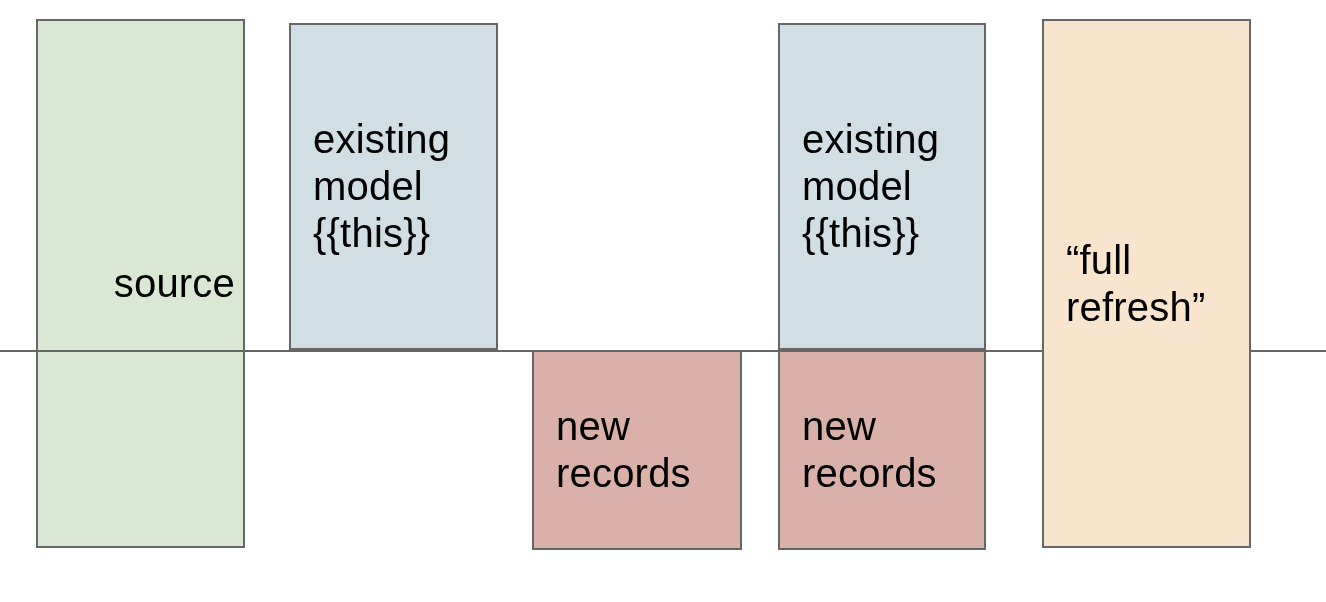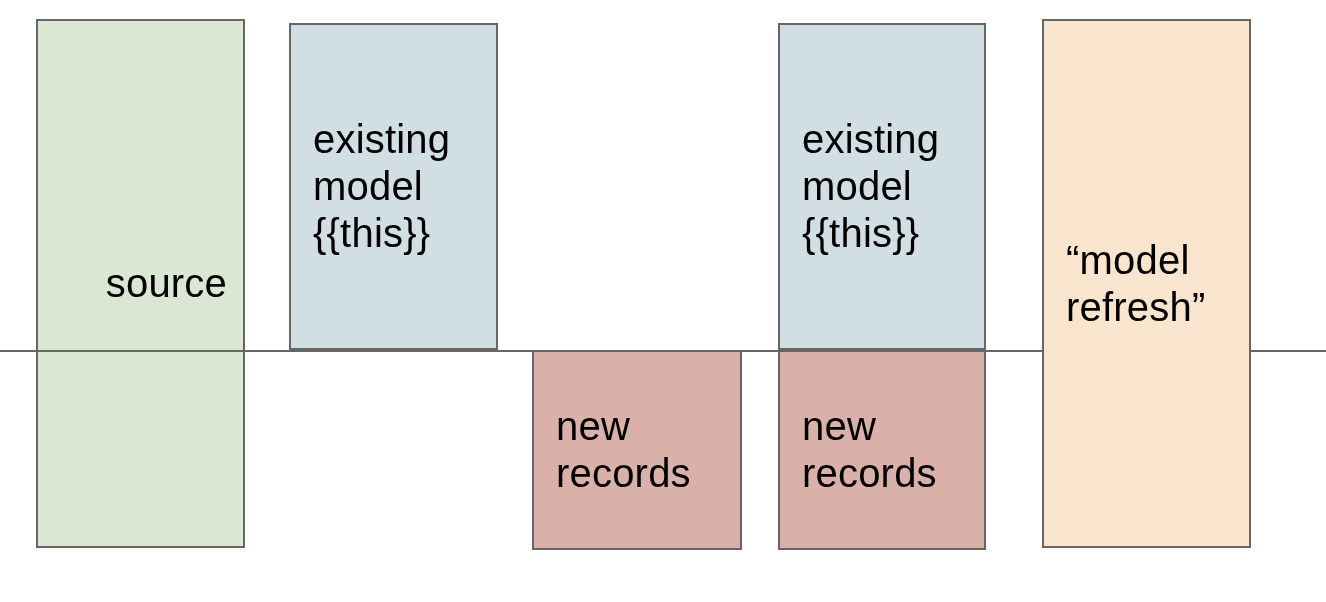--- a/index.html
+++ b/index.html
@@ -27,21 +27,21 @@
     z-index: 1;
   }
   
   .box {
     position: absolute;
     box-sizing: border-box;
     border: 2px solid var(--stroke, #666666);
     display: flex;
     flex-direction: column;
     justify-content: center;
-    padding: 0 16px 0 22px;
+    padding: 0 8px 0 22px;
     font-size: 40px;
     line-height: 47px;
     letter-spacing: 0.2px;
     overflow-wrap: break-word;
   }
   .lbl { display: block; }
 
   
   .below-line { z-index: 0; }
   .above-line { z-index: 2; }
@@ -93,16 +93,16 @@
 
   <div class="box box-existing-2 above-line">
     <span class="lbl">existing model {{this}}</span>
   </div>
 
   <div class="box box-new-2 above-line">
     <span class="lbl">new records</span>
   </div>
 
   <div class="box box-full-refresh above-line">
-    <span class="lbl">“model refresh”</span>
+    <span class="lbl">“full refresh”</span>
   </div>
 
 </div>
 
 </body></html>

